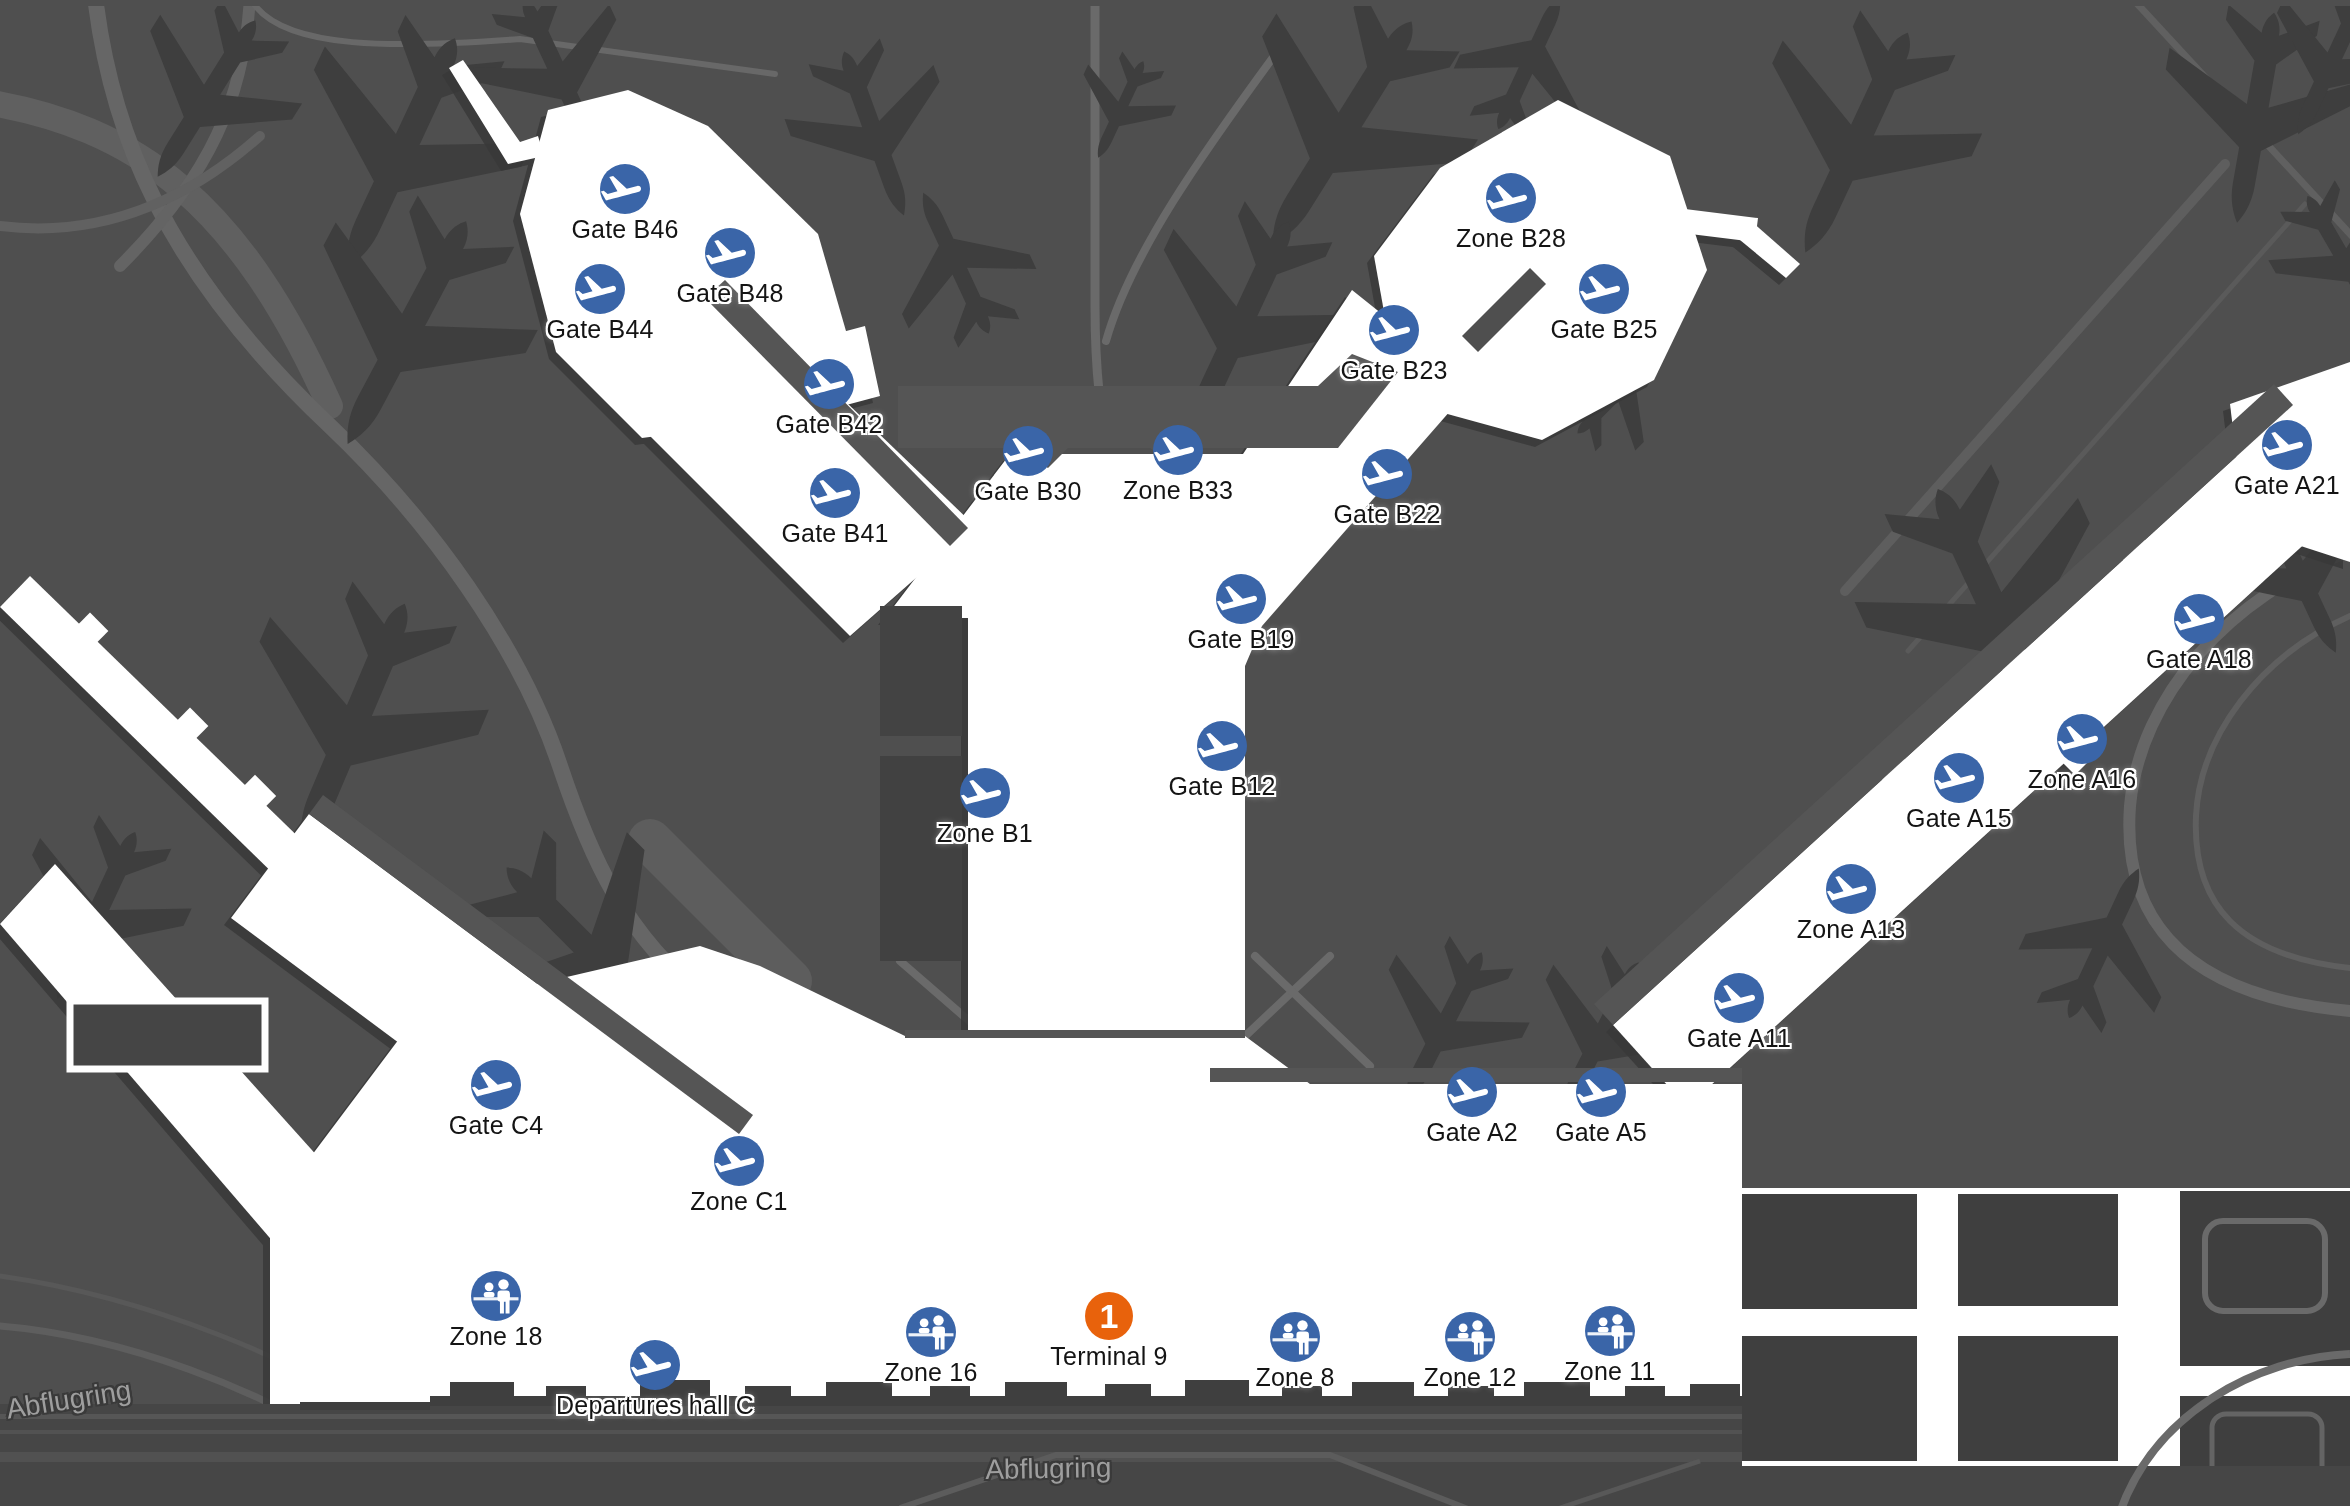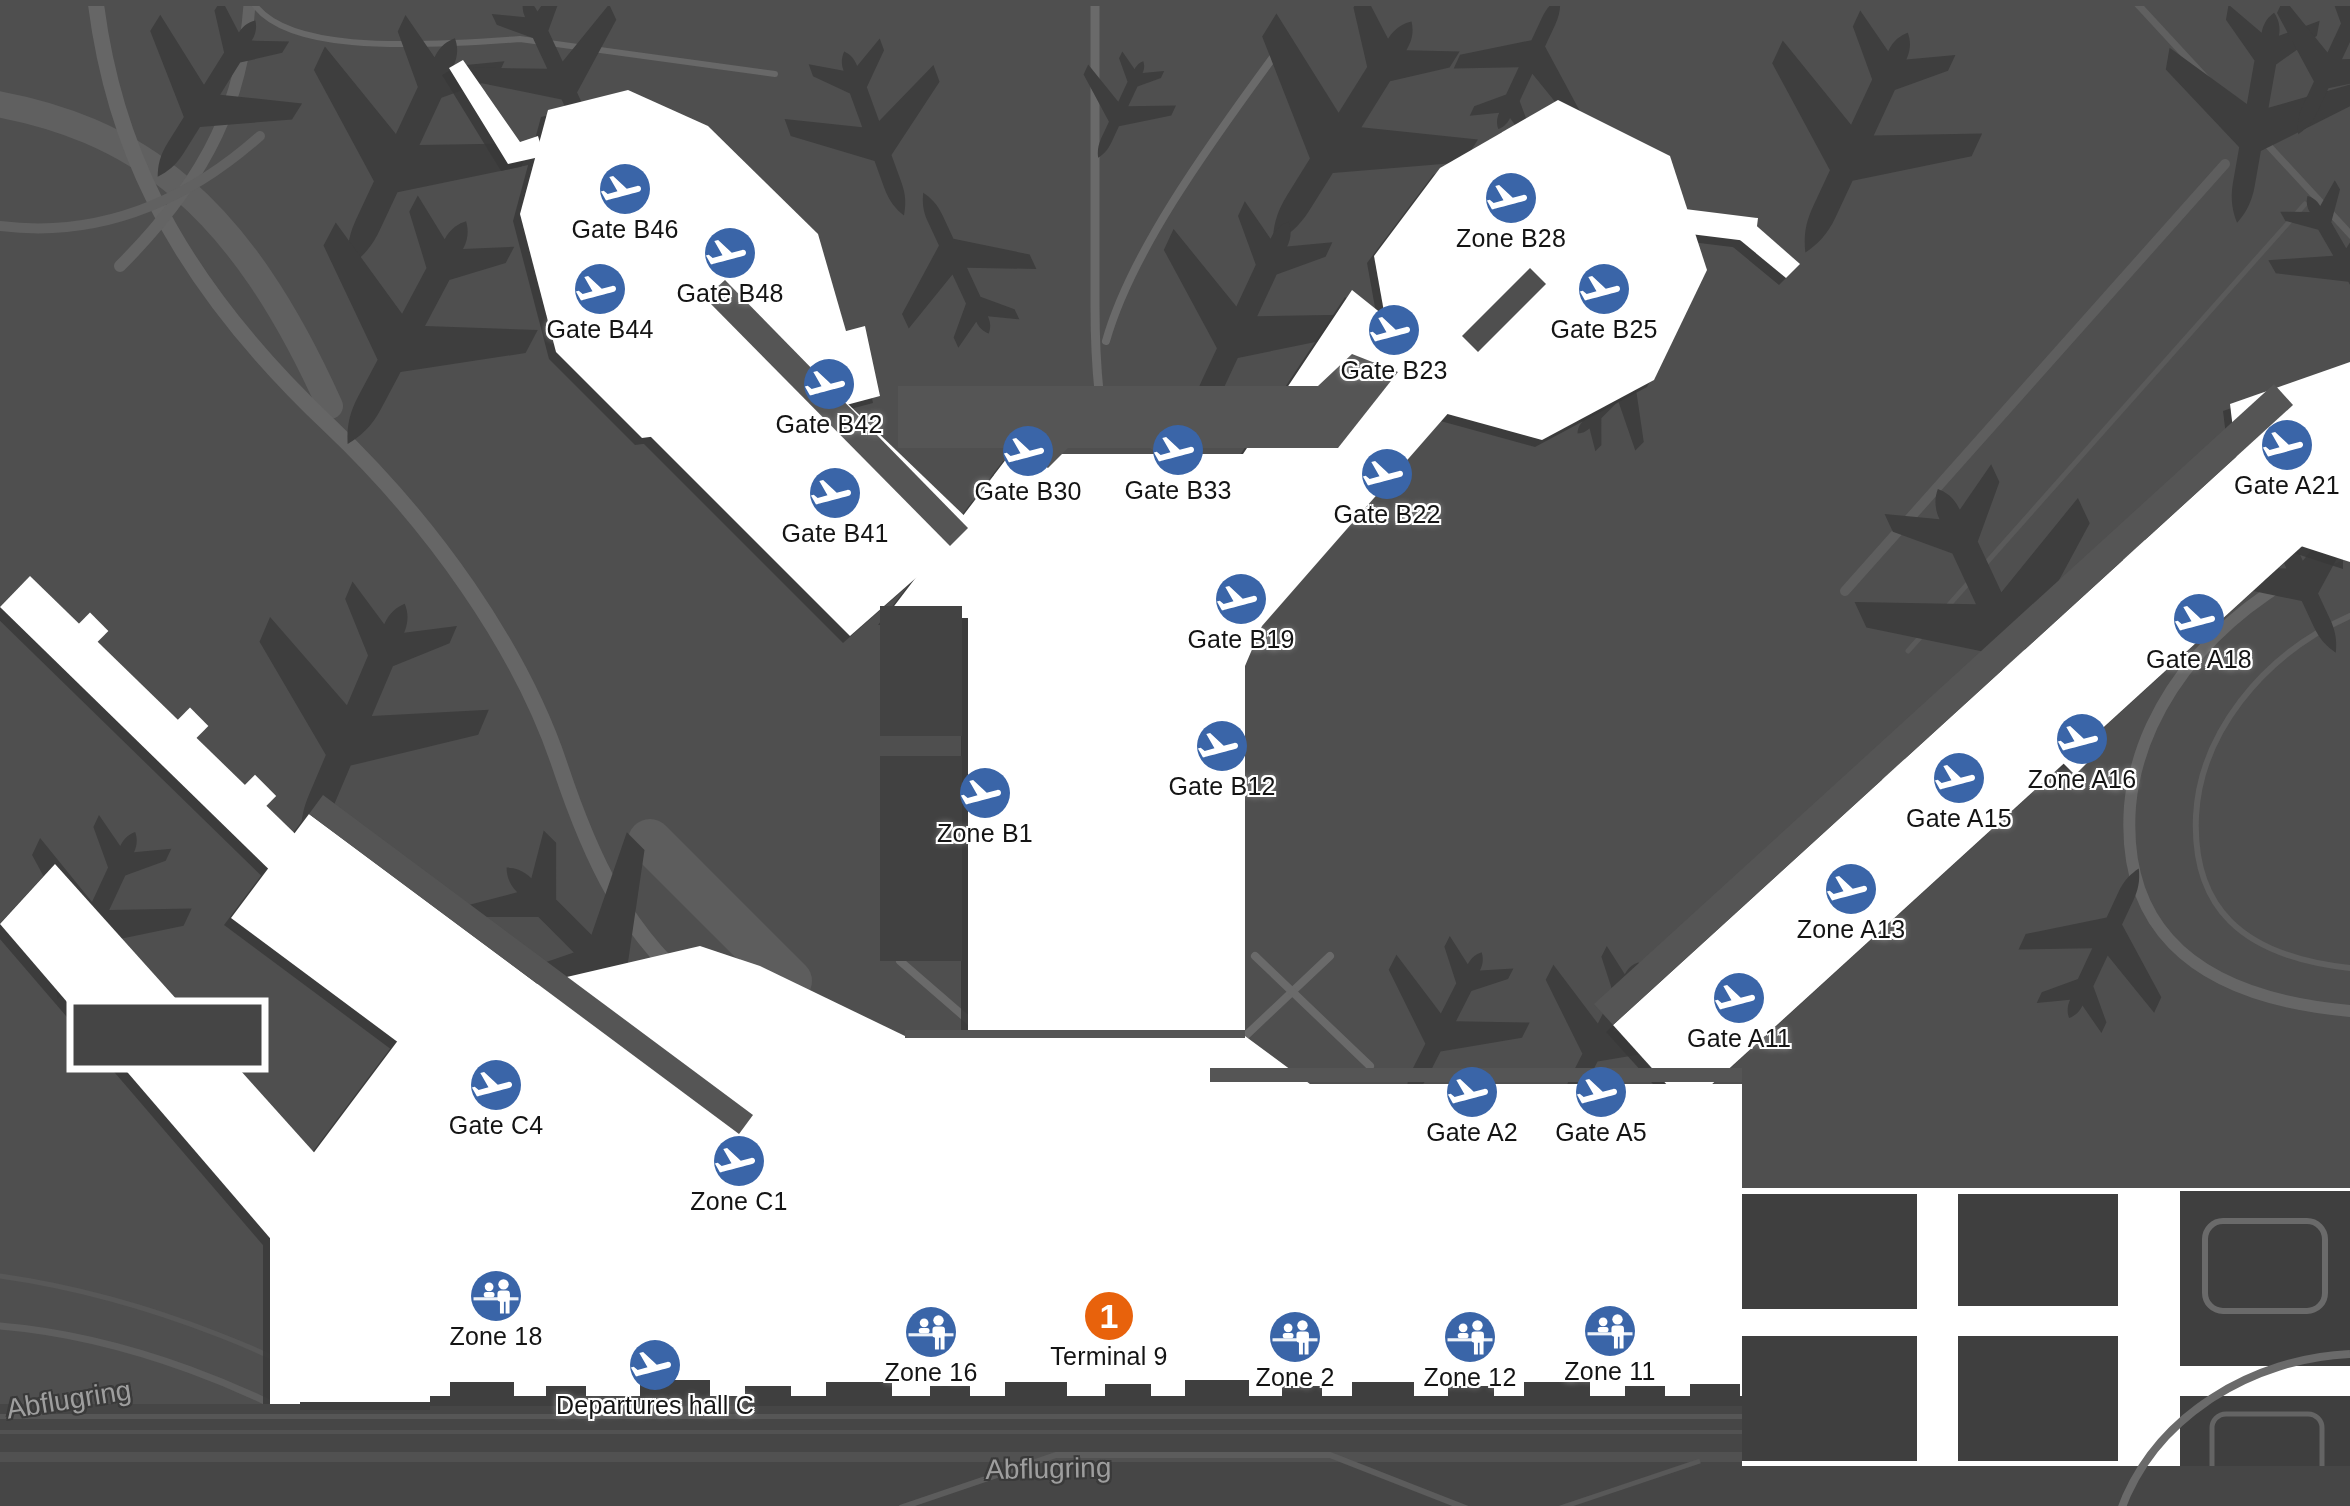--- a/index.html
+++ b/index.html
@@ -253,21 +253,21 @@
     </div>
     <div class="mlabel">Gate B30</div>
   </div>
       <div class="marker gate" style="left: 1178px; top: 444px;">
     <div class="micon">
       <svg viewBox="0 0 24 24">
         <circle cx="12" cy="12" r="12" fill="#3a65a8"></circle>
         <path fill="#ffffff" transform="translate(0.9,3.4) scale(0.95)" d="M19.73 8.58c-.21-.8-1.04-1.28-1.84-1.06l-5.31 1.42-6.9-6.43-1.93.51 4.14 7.17-4.97 1.33-1.97-1.54-1.45.39 2.59 4.49s7.12-1.9 16.57-4.43c.81-.22 1.28-1.05 1.07-1.85z"></path>
       </svg>
     </div>
-    <div class="mlabel">Gate B33</div>
+    <div class="mlabel">Zone B33</div>
   </div>
       <div class="marker gate" style="left: 1394px; top: 324px;">
     <div class="micon">
       <svg viewBox="0 0 24 24">
         <circle cx="12" cy="12" r="12" fill="#3a65a8"></circle>
         <path fill="#ffffff" transform="translate(0.9,3.4) scale(0.95)" d="M19.73 8.58c-.21-.8-1.04-1.28-1.84-1.06l-5.31 1.42-6.9-6.43-1.93.51 4.14 7.17-4.97 1.33-1.97-1.54-1.45.39 2.59 4.49s7.12-1.9 16.57-4.43c.81-.22 1.28-1.05 1.07-1.85z"></path>
       </svg>
     </div>
     <div class="mlabel">Gate B23</div>
   </div>
@@ -466,21 +466,21 @@
           <rect x="1.2" y="12.6" width="21.6" height="1.5" opacity="0.92"></rect>
           <circle cx="8.7" cy="7.6" r="2.1"></circle>
           <rect x="6.1" y="10.1" width="5.2" height="2.5" rx="1.2"></rect>
           <circle cx="15.6" cy="6.4" r="2.5"></circle>
           <rect x="12.7" y="9.4" width="6" height="5.4" rx="1.6"></rect>
           <rect x="13.9" y="14.2" width="1.9" height="6.2"></rect>
           <rect x="16.6" y="14.2" width="1.9" height="6.2"></rect>
         </g>
       </svg>
     </div>
-    <div class="mlabel">Zone 2</div>
+    <div class="mlabel">Zone 8</div>
   </div>
       <div class="marker zone" style="left: 1470px; top: 1331px;">
     <div class="micon">
       <svg viewBox="0 0 24 24">
         <circle cx="12" cy="12" r="12" fill="#3a65a8"></circle>
         <g fill="#ffffff">
           <rect x="1.2" y="12.6" width="21.6" height="1.5" opacity="0.92"></rect>
           <circle cx="8.7" cy="7.6" r="2.1"></circle>
           <rect x="6.1" y="10.1" width="5.2" height="2.5" rx="1.2"></rect>
           <circle cx="15.6" cy="6.4" r="2.5"></circle>

